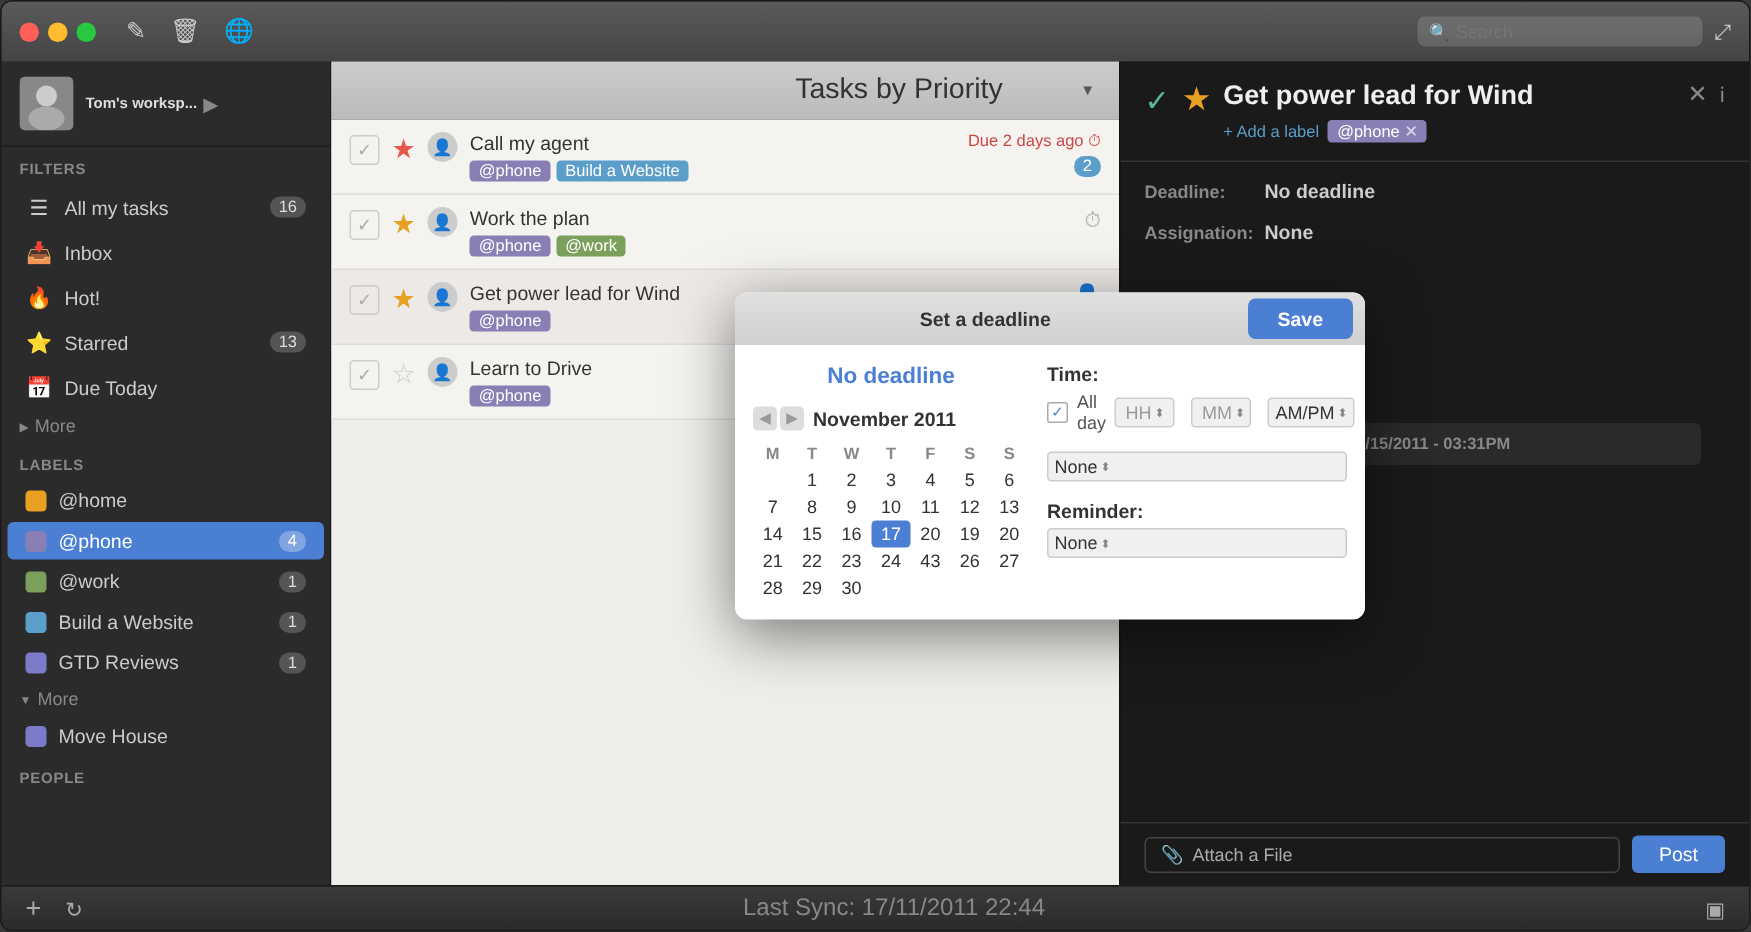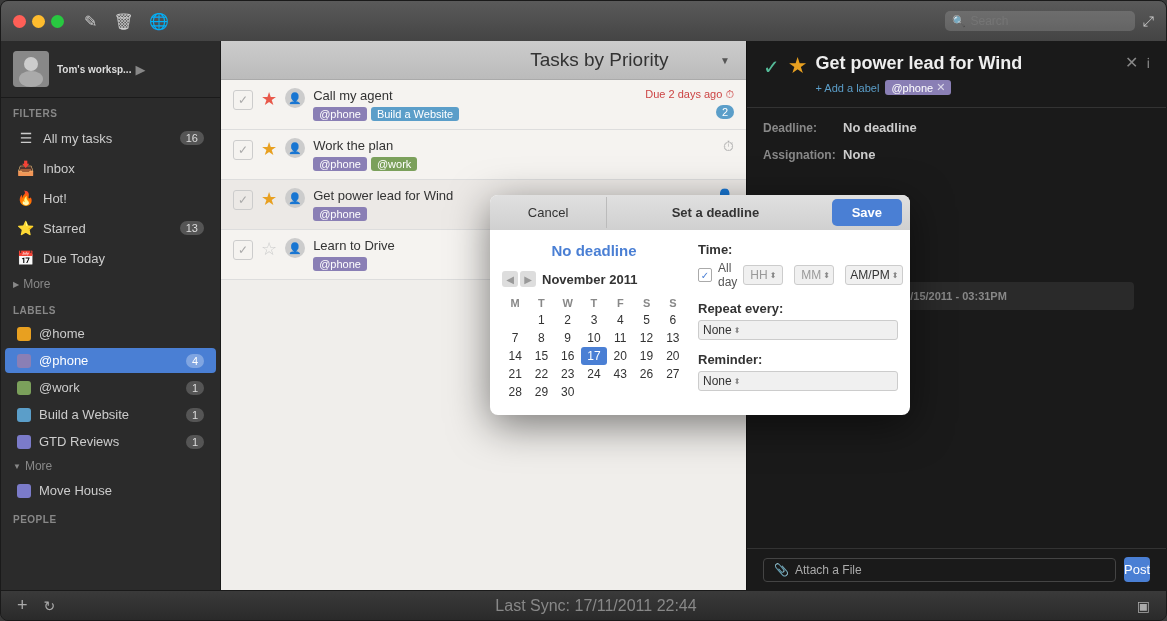--- a/index.html
+++ b/index.html
@@ -83,21 +83,21 @@
     .detail-close { color: #888; cursor: pointer; font-size: 16px; }
     .detail-info-btn { color: #888; font-size: 14px; margin-left: 8px; cursor: pointer; }
 
     .detail-body { padding: 12px 16px; flex: 1; overflow-y: auto; font-weight: bold; }
     .detail-row { display: flex; align-items: center; margin-bottom: 12px; }
     .detail-row-label { color: #888; font-size: 12px; width: 80px; flex-shrink: 0; }
     .detail-row-value { color: #ccc; font-size: 13px; }
     
     .detail-actions { padding: 8px 16px; display: flex; gap: 8px; align-items: center; border-top: 1px solid #333; }
     .attach-btn { display: flex; align-items: center; gap: 6px; color: #aaa; font-size: 12px; cursor: pointer; border: 1px solid #444; border-radius: 4px; padding: 4px 10px; flex: 1; }
-    .post-btn { background: #4a7fd4; color: #fff; border: none; border-radius: 4px; padding: 5px 0; font-size: 13px; cursor: pointer; }
+    .post-btn { background: #4a7fd4; color: #fff; border: none; border-radius: 4px; padding: 5px 18px; font-size: 13px; cursor: pointer; }
     
     .activity-note { background: #2a2a2a; margin: 8px 16px; padding: 8px; border-radius: 4px; font-size: 11px; color: #888; }
 
     
     .status-bar { height: 30px; background: linear-gradient(to bottom, #3a3a3a, #2a2a2a); display: flex; align-items: center; padding: 0 16px; flex-shrink: 0; border-top: 1px solid #1a1a1a; }
     .status-add { color: #aaa; font-size: 18px; cursor: pointer; margin-right: auto; }
     .status-sync { color: #aaa; font-size: 14px; cursor: pointer; }
     .status-text { color: #888; font-size: 16px; flex: 1; text-align: center; }
     .status-grid { color: #aaa; font-size: 14px; }
 
@@ -368,21 +368,20 @@
     <span class="status-add">+</span>
     <span class="status-sync" style="margin: 0 auto 0 16px;">↻</span>
     <span class="status-text">Last Sync: 17/11/2011 22:44</span>
     <span class="status-grid">▣</span>
   </div>
 </div>
 
 <div class="modal-overlay">
   <div class="modal">
     <div class="modal-header">
-      <div class="modal-cancel">Cancel</div>
       <div class="modal-title">Set a deadline</div>
       <div class="modal-save">Save</div>
     </div>
     <div class="modal-body">
 
       <div class="calendar">
         <div class="no-deadline">No deadline</div>
         <div class="cal-nav">
           <div class="cal-nav-arrows">
             <div class="cal-arrow">◀</div>
@@ -470,21 +469,20 @@
                 <span class="cal-select-arrow">⬍</span>
               </div>
               <div class="cal-select">
                 <span>AM/PM</span>
                 <span class="cal-select-arrow">⬍</span>
               </div>
             </div>
           </div>
         </div>
         <div class="cal-option-row">
-          <div class="cal-option-label">Repeat every:</div>
           <div class="cal-select">
             <span>None</span>
             <span class="cal-select-arrow">⬍</span>
           </div>
         </div>
         <div class="cal-option-row">
           <div class="cal-option-label">Reminder:</div>
           <div class="cal-select">
             <span>None</span>
             <span class="cal-select-arrow">⬍</span>

